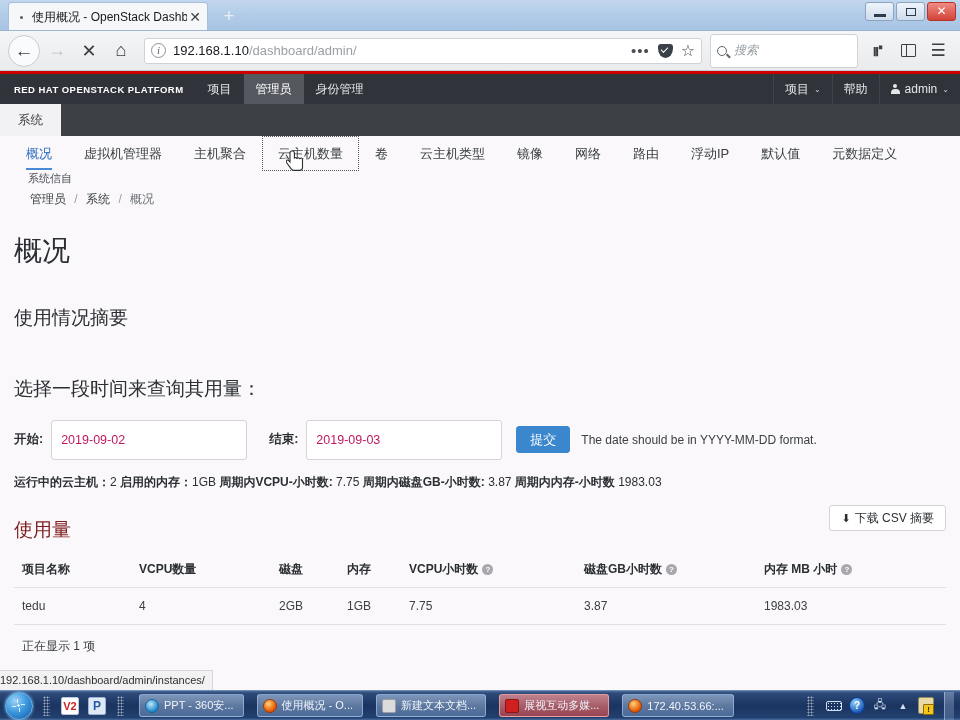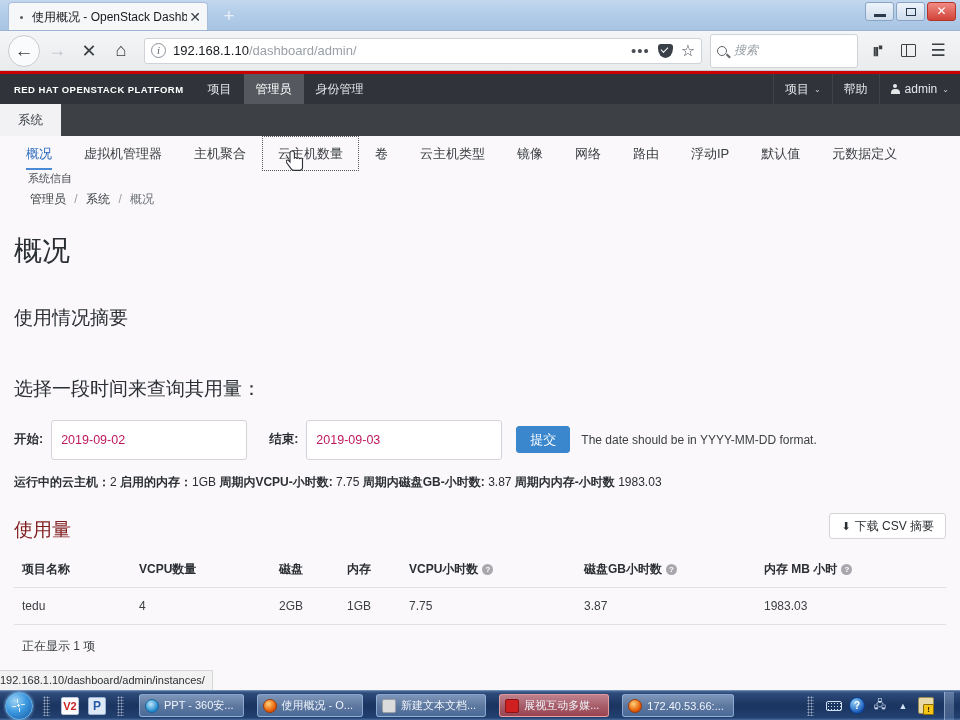--- a/index.html
+++ b/index.html
@@ -438,21 +438,21 @@
   }
   h3.usage-title {
     font-size: 19px;
     font-weight: 400;
     color: #7f1d1d;
     margin: 0;
   }
   .csv-btn {
     position: absolute;
     right: 0;
-    bottom: 4px;
+    bottom: 12px;
     background: #fff;
     border: 1px solid #d5d2d8;
     border-radius: 3px;
     font-size: 12px;
     color: #2b2f33;
     padding: 6px 11px;
     line-height: 1;
     white-space: nowrap;
   }
   .dl-ic {

